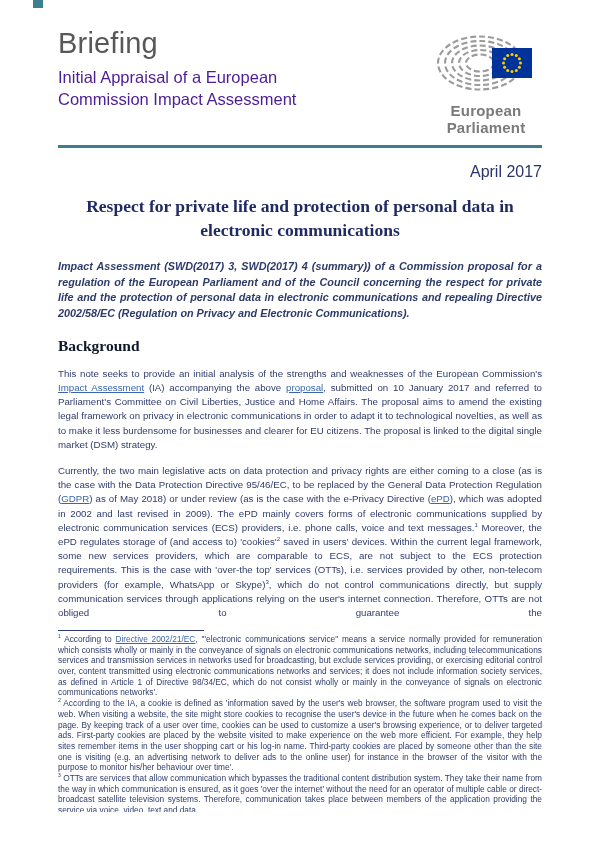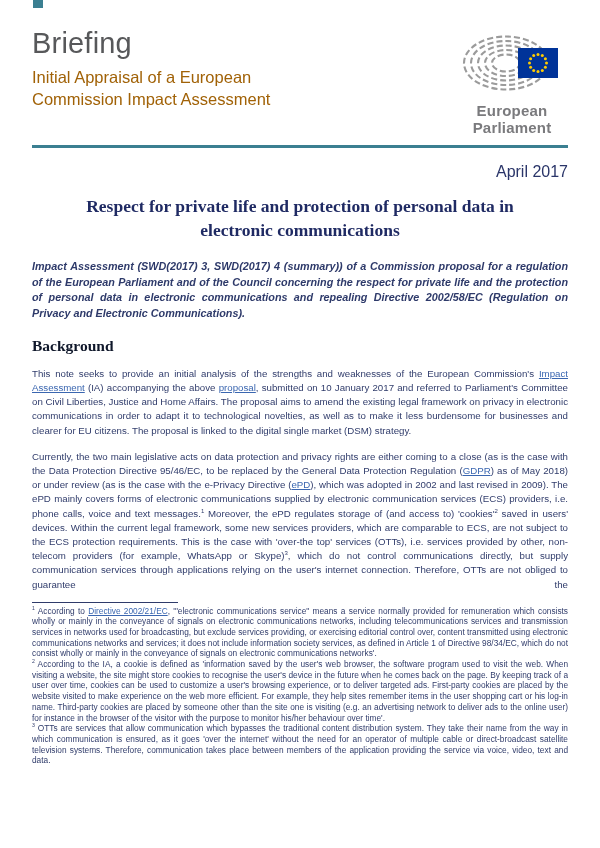--- a/index.html
+++ b/index.html
@@ -1,26 +1,26 @@
 <!DOCTYPE html>
 <html><head>
 <meta charset="utf-8">
 <style>
   html,body{margin:0;padding:0;background:#ffffff;}
   .page{
     position:relative;width:600px;height:848px;overflow:hidden;
     background:#ffffff;box-sizing:border-box;
     font-family:"Liberation Sans",sans-serif;color:#303c6b;
   }
-  .inner{padding:0 32px;}
+  .inner{padding:0 58px;}
   .corner-accent{position:absolute;left:33px;top:0;width:10px;height:8px;}
   
   .header{display:flex;justify-content:space-between;align-items:flex-start;padding-top:27px;}
   .h-briefing{font-size:29px;line-height:33px;color:#57585a;letter-spacing:0.2px;}
-  .h-sub{font-size:16.5px;line-height:21.5px;color:#a16207;margin-top:7px;}
+  .h-sub{font-size:16.5px;line-height:21.5px;color:#4c1d95;margin-top:7px;}
   .logo-wrap{width:112px;text-align:center;margin-top:4px;}
   .logo-caption{font-size:15px;font-weight:bold;color:#7a7a7d;letter-spacing:0.2px;margin-top:1px;}
   .rule-teal{height:3px;margin-top:9px;}
   
   .date-line{text-align:right;font-size:16px;line-height:14px;margin-top:17px;color:#2a3569;}
   .doc-title{
     text-align:center;font-family:"Liberation Serif",serif;font-weight:bold;
     font-size:17.5px;line-height:23.5px;color:#1f2a63;margin-top:16px;
   }
   .intro{

